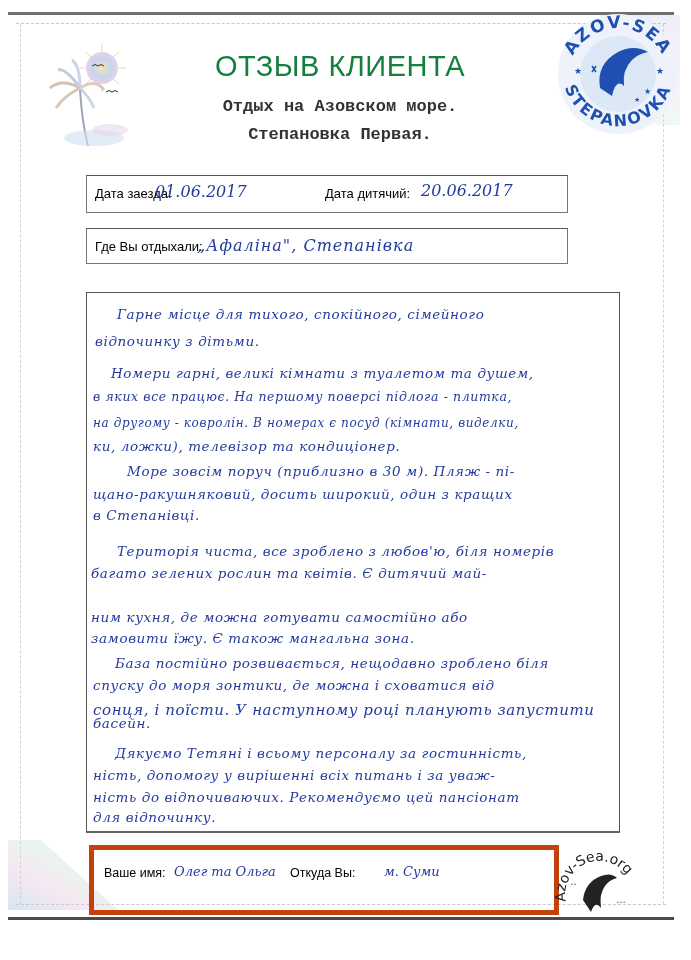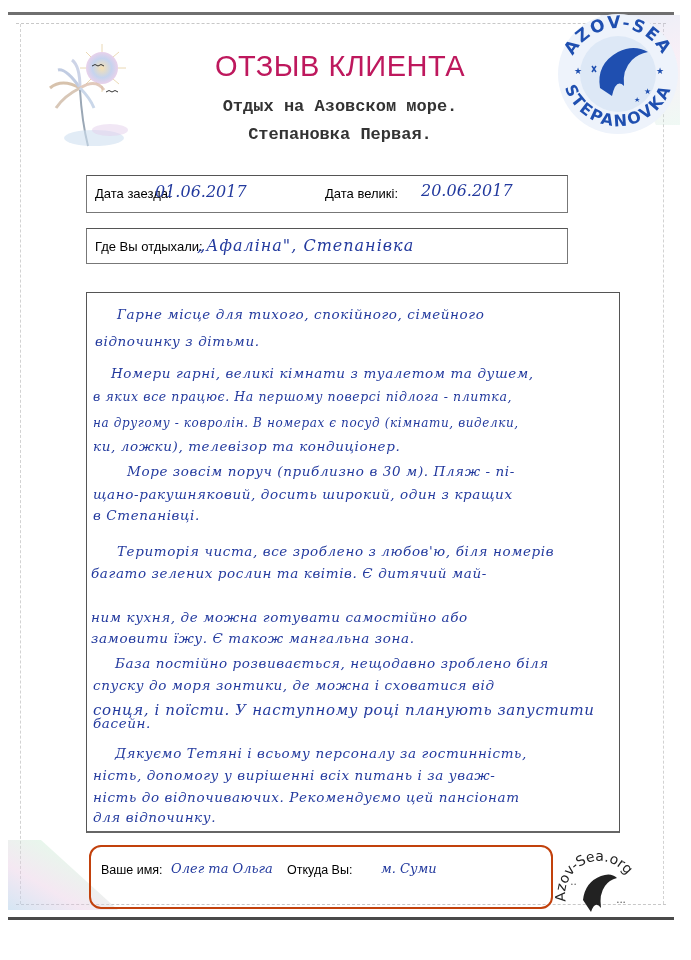--- a/index.html
+++ b/index.html
@@ -32,21 +32,21 @@
     position: absolute; left: 8px; top: 840px; width: 110px; height: 70px;
     background: linear-gradient(30deg, rgba(180,210,235,.8), rgba(230,200,225,.6), rgba(200,235,210,.6), rgba(240,220,180,.5));
     clip-path: polygon(0 0, 30% 0, 100% 100%, 0 100%);
     opacity: .7;
   }
 
   .logo-palm { position: absolute; left: 40px; top: 42px; width: 100px; height: 110px; }
 
   .title {
     position: absolute; left: 140px; top: 50px; width: 400px; text-align: center;
-    font-family: "Liberation Sans", sans-serif; font-size: 29px; color: #be185d; letter-spacing: 0.5px;
+    font-family: "Liberation Sans", sans-serif; font-size: 29px; color: #15803d; letter-spacing: 0.5px;
   }
   .subtitle {
     position: absolute; left: 140px; width: 400px; text-align: center;
     font-family: "Liberation Mono", monospace; font-weight: bold; font-size: 17px; color: #333;
   }
   .subtitle.l1 { top: 97px; }
   .subtitle.l2 { top: 125px; }
 
   .logo-badge { position: absolute; left: 552px; top: 8px; width: 132px; height: 132px; }
 
@@ -66,21 +66,21 @@
     border: 1px solid #555; border-bottom: 2px solid #666;
   }
   .review-line {
     position: absolute; left: 0; white-space: nowrap;
     font-family: "DejaVu Serif", serif; font-style: italic; font-size: 13.5px; color: #233a9e;
     letter-spacing: 0.6px;
   }
 
   .contact-box {
     position: absolute; left: 89px; top: 845px; width: 460px; height: 60px;
-    border: 2px solid #c2410c; border-radius: 12px;
+    border: 5px solid #c2410c; border-radius: 0;
   }
 
   .logo-small { position: absolute; left: 555px; top: 838px; width: 90px; height: 80px; }
 </style>
 </head>
 <body>
 
 <div class="page-frame"></div>
 <div class="vline-left"></div>
 <div class="vline-right"></div>
@@ -142,21 +142,21 @@
   <path d="M40 58 l4 6 M44 58 l-4 6" stroke="#1f4fb0" stroke-width="1.5"></path>
   <text x="22" y="66" font-size="9" fill="#1f4fb0">★</text>
   <text x="104" y="66" font-size="9" fill="#1f4fb0">★</text>
   <text x="92" y="86" font-size="8" fill="#1f4fb0">★</text>
   <text x="82" y="94" font-size="7" fill="#1f4fb0">★</text>
 </svg>
 
 <div class="field-box dates-box">
   <span class="field-label" style="left:8px;">Дата заезда:</span>
   <span class="hand" style="left:68px; top:6px; font-size:16px;">01.06.2017</span>
-  <span class="field-label" style="left:238px;">Дата великі:</span>
+  <span class="field-label" style="left:238px;">Дата дитячий:</span>
   <span class="hand" style="left:334px; top:5px; font-size:16px;">20.06.2017</span>
 </div>
 
 <div class="field-box place-box">
   <span class="field-label" style="left:8px;">Где Вы отдыхали:</span>
   <span class="hand" style="left:110px; top:7px; font-size:16px; letter-spacing:1px;">„Афаліна", Степанівка</span>
 </div>
 
 <div class="review-box">
   <div class="review-line" style="top:13px; left:30px;">Гарне місце для тихого, спокійного, сімейного</div>

